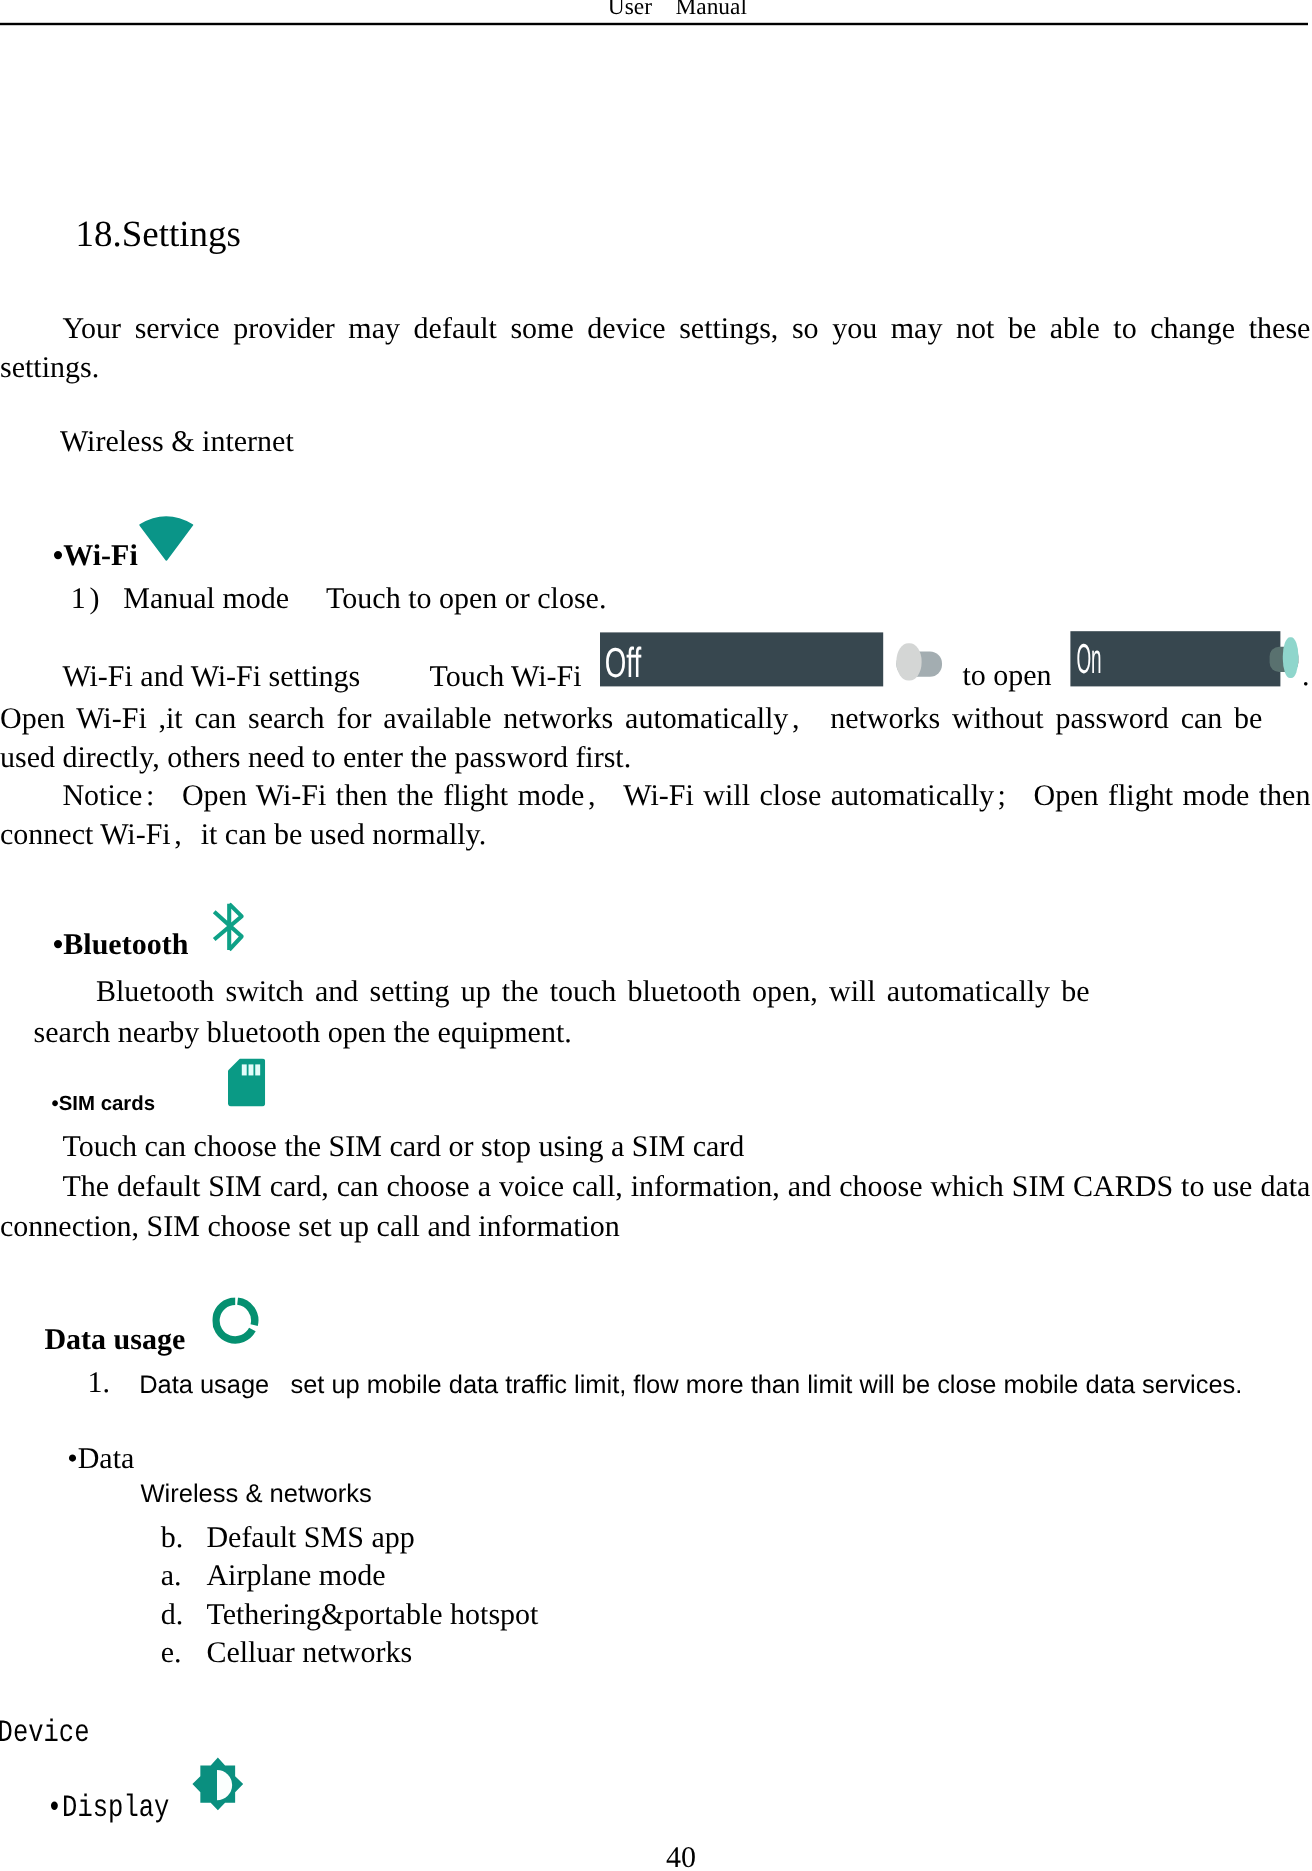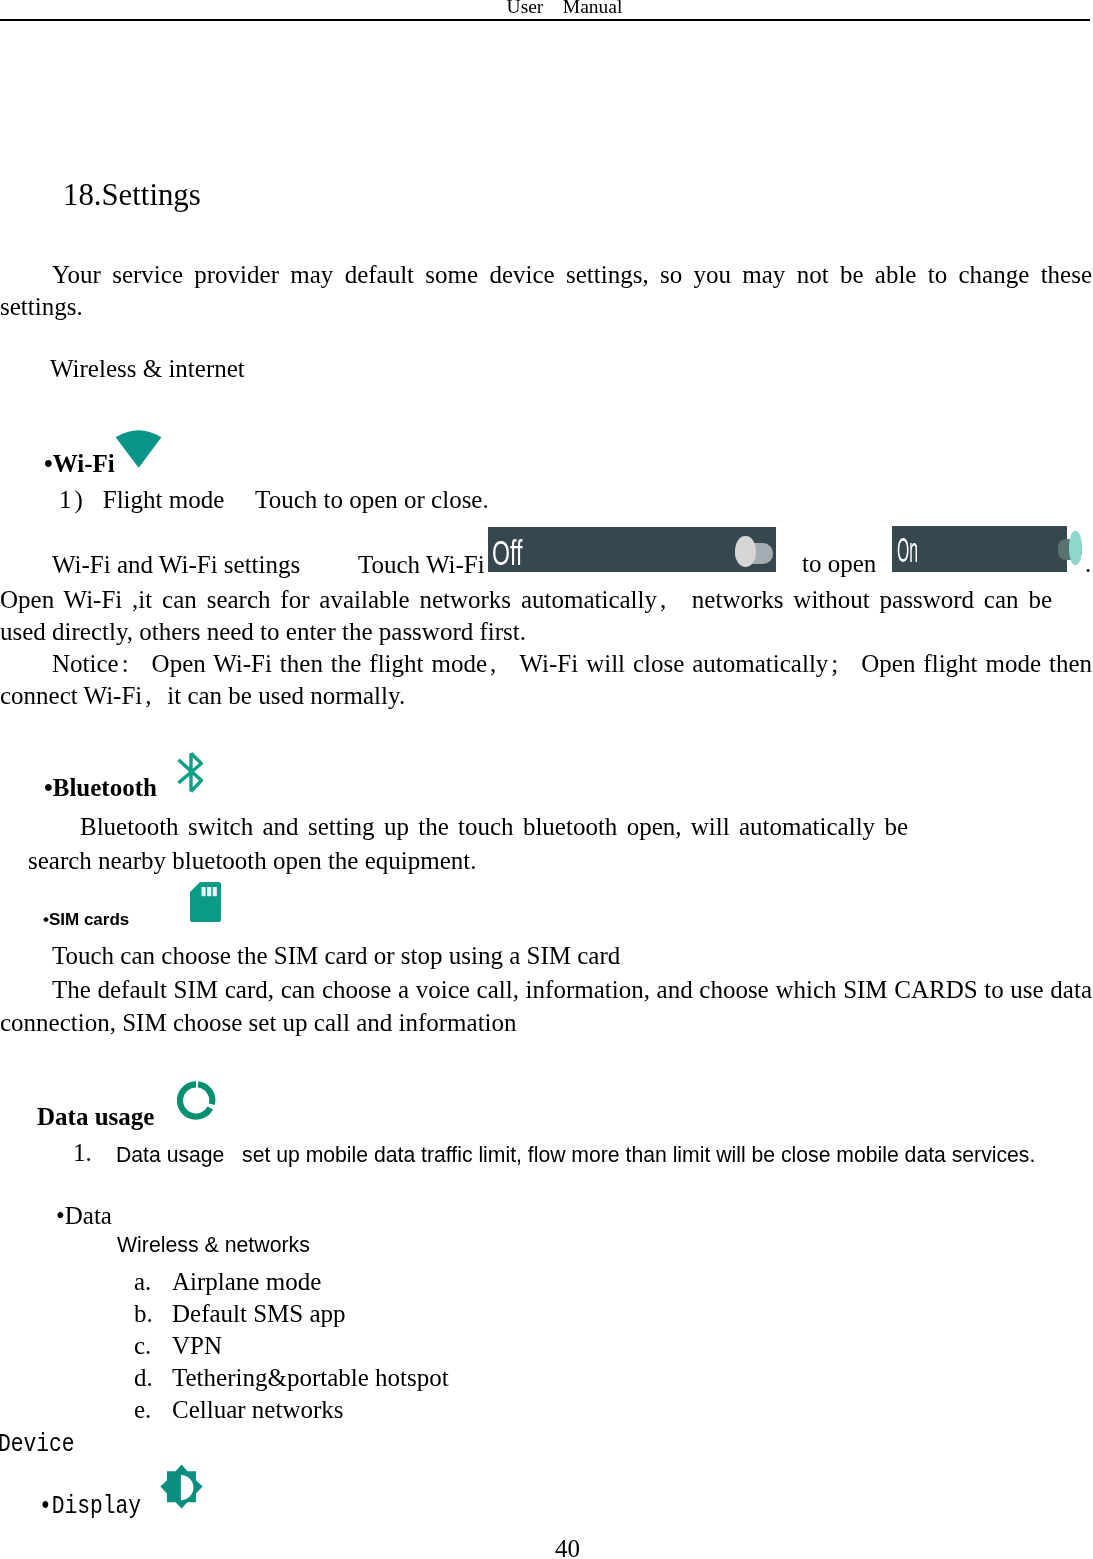--- a/index.html
+++ b/index.html
@@ -45,26 +45,26 @@
   <div class="abs sect">18.Settings</div>
 
   <p class="abs body-p" style="left:0;top:259px;width:1092px;text-indent:52px;">Your service provider may default some device settings, so you may not be able to change these settings.</p>
 
   <div class="abs body-p" style="left:50px;top:353px;">Wireless &amp; internet</div>
 
   <div class="abs hd-serif" style="left:44px;top:450px;">•Wi-Fi</div>
   <svg class="abs" style="left:116px;top:427px;" width="46" height="41" viewBox="0 0 46 41">
     <path d="M22.7 39.5 L0.8 10.5 Q22.5 -2.6 44.2 10.5 Z" fill="#0a9588" stroke="#0a9588" stroke-width="1.6" stroke-linejoin="round"></path>
   </svg>
-  <div class="abs body-p" style="left:59px;top:484px;white-space:pre;"><span>1<span class="fwp">)</span></span><span> </span><span>Flight mode</span><span>     </span><span>Touch to open or close.</span></div>
+  <div class="abs body-p" style="left:59px;top:484px;white-space:pre;"><span>1<span class="fwp">)</span></span><span> </span><span>Manual mode</span><span>     </span><span>Touch to open or close.</span></div>
 
   <div class="abs body-p" style="left:52px;top:549px;white-space:pre;">Wi-Fi and Wi-Fi settings</div>
   <div class="abs body-p" style="left:358px;top:549px;white-space:pre;">Touch Wi-Fi</div>
 
-  <div class="abs toggle" style="left:488px;top:527px;width:288px;height:45px;">
+  <div class="abs toggle" style="left:500px;top:527px;width:236px;height:45px;">
     <span class="tg-label">Off</span>
     <span class="tg-track off"></span>
     <span class="tg-knob off"></span>
   </div>
 
   <div class="abs body-p" style="left:802px;top:548px;">to open</div>
 
   <div class="abs toggle" style="left:892px;top:526px;width:175px;height:46px;">
     <span class="tg-label on-lbl">On</span>
     <span class="tg-track on"></span>
@@ -95,23 +95,22 @@
   <svg class="abs" style="left:177px;top:1081px;" width="39" height="40" viewBox="0 0 39 40">
     <path d="M19.0 3.4 A16.1 16.1 0 1 0 33.3 27.0" fill="none" stroke="#059070" stroke-width="6.2"></path>
     <path d="M21.0 3.3 A16.1 16.1 0 0 1 34.8 23.2" fill="none" stroke="#059070" stroke-width="6.2"></path>
   </svg>
   <div class="abs du-num" style="left:73px;top:1139px;">1.</div>
   <div class="abs du-line" style="left:116px;top:1142px;white-space:pre;"><span>Data usage</span><span>   </span><span>set up mobile data traffic limit, flow more than limit will be close mobile data services.</span></div>
 
   <div class="abs body-p" style="left:56px;top:1200px;">•Data</div>
   <div class="abs sub-sans" style="left:117px;top:1233px;">Wireless &amp; networks</div>
   <div class="abs" style="left:134px;top:1266px;">
+    <div class="ml-row"><span class="ml-mk">b.</span><span class="ml-lb">Default SMS app</span></div>
     <div class="ml-row"><span class="ml-mk">a.</span><span class="ml-lb">Airplane mode</span></div>
-    <div class="ml-row"><span class="ml-mk">b.</span><span class="ml-lb">Default SMS app</span></div>
-    <div class="ml-row"><span class="ml-mk">c.</span><span class="ml-lb">VPN</span></div>
     <div class="ml-row"><span class="ml-mk">d.</span><span class="ml-lb">Tethering&amp;portable hotspot</span></div>
     <div class="ml-row"><span class="ml-mk">e.</span><span class="ml-lb">Celluar networks</span></div>
   </div>
 
   <div class="abs mono" style="left:-2px;top:1429px;">Device</div>
   <div class="abs mono" style="left:39px;top:1491px;">•Display</div>
   <svg class="abs" style="left:160px;top:1464px;" width="43" height="45" viewBox="0 0 42.3 45">
     <path d="M21.2 0.5 L27.2 7.2 L35.6 7.2 L35.6 16.2 L42.3 22.6 L35.6 29.6 L35.6 38.3 L27.2 38.3 L21.2 44.6 L15.2 38.3 L6.6 38.3 L6.6 29.6 L0 22.6 L6.6 16.2 L6.6 7.2 L15.2 7.2 Z" fill="#0a8f7f"></path>
     <path d="M20.5 11 A12.6 12.6 0 0 1 20.5 36.2 Z" fill="#fbfffe"></path>
   </svg>

